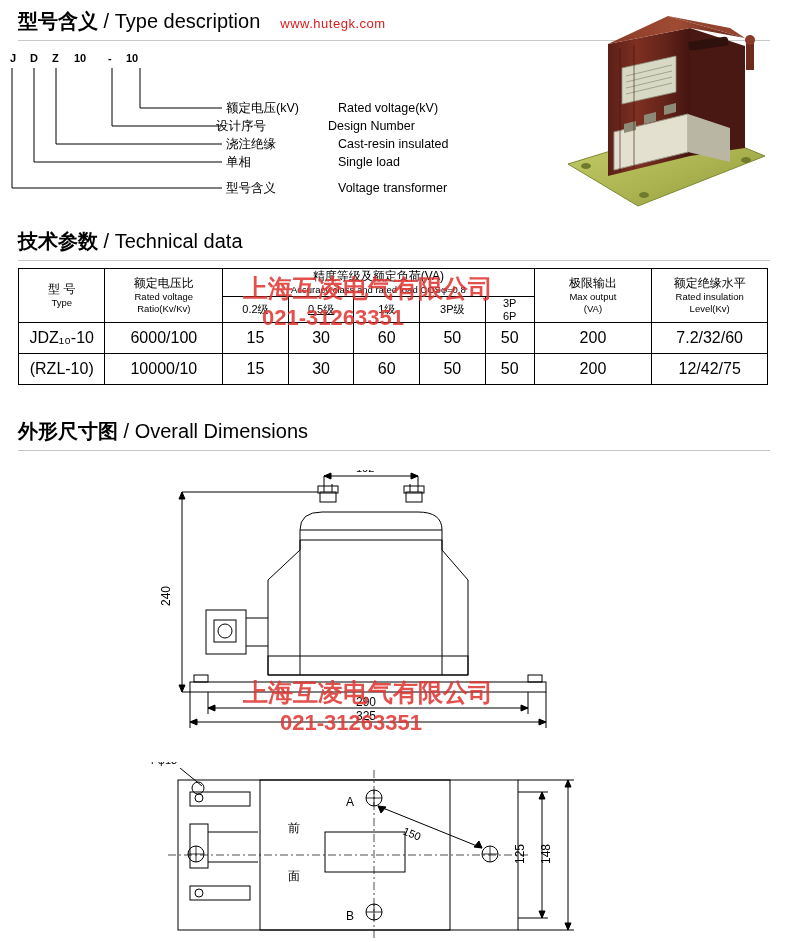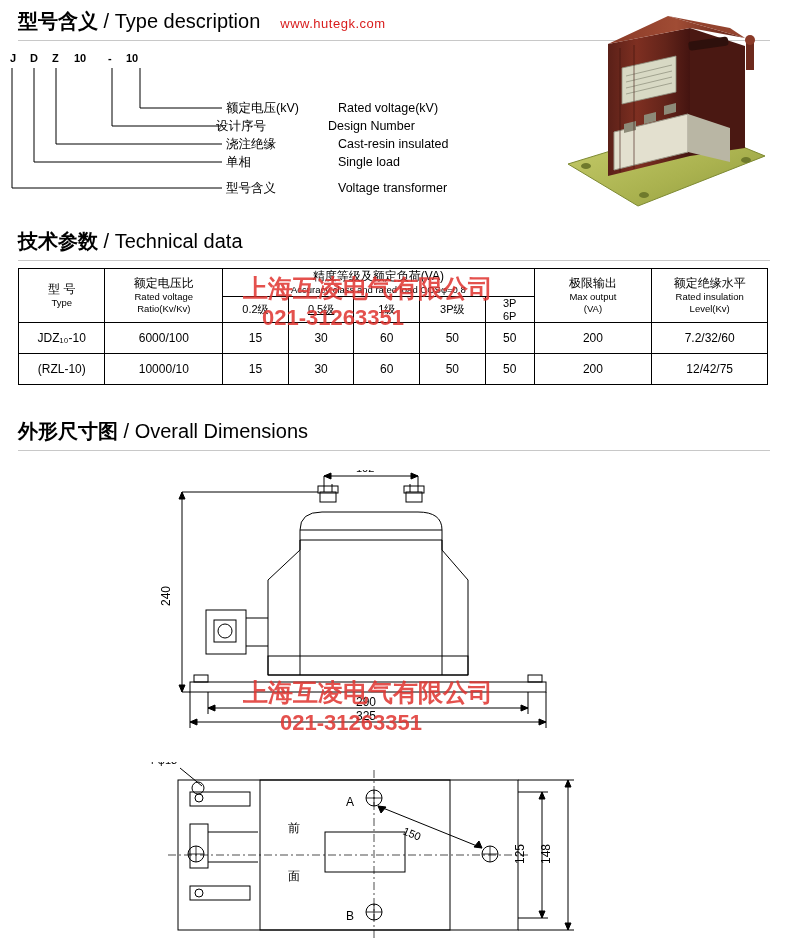--- a/index.html
+++ b/index.html
@@ -101,21 +101,21 @@
     border: 1px solid #000;
     padding: 0;
     font-weight: normal;
   }
   .cell2 {
     line-height: 1.25;
   }
   .cn-l { font-size: 12px; }
   .en-l { font-size: 9.5px; }
   .row-h { height: 22px; }
-  .rowdata td { height: 30px; font-size: 12px; }
+  .rowdata td { height: 30px; font-size: 16px; }
 
   
   #sec-dim {
     position: absolute;
     left: 18px;
     top: 418px;
     width: 752px;
   }
   #dim-rule { margin-top: 5px; }
 

